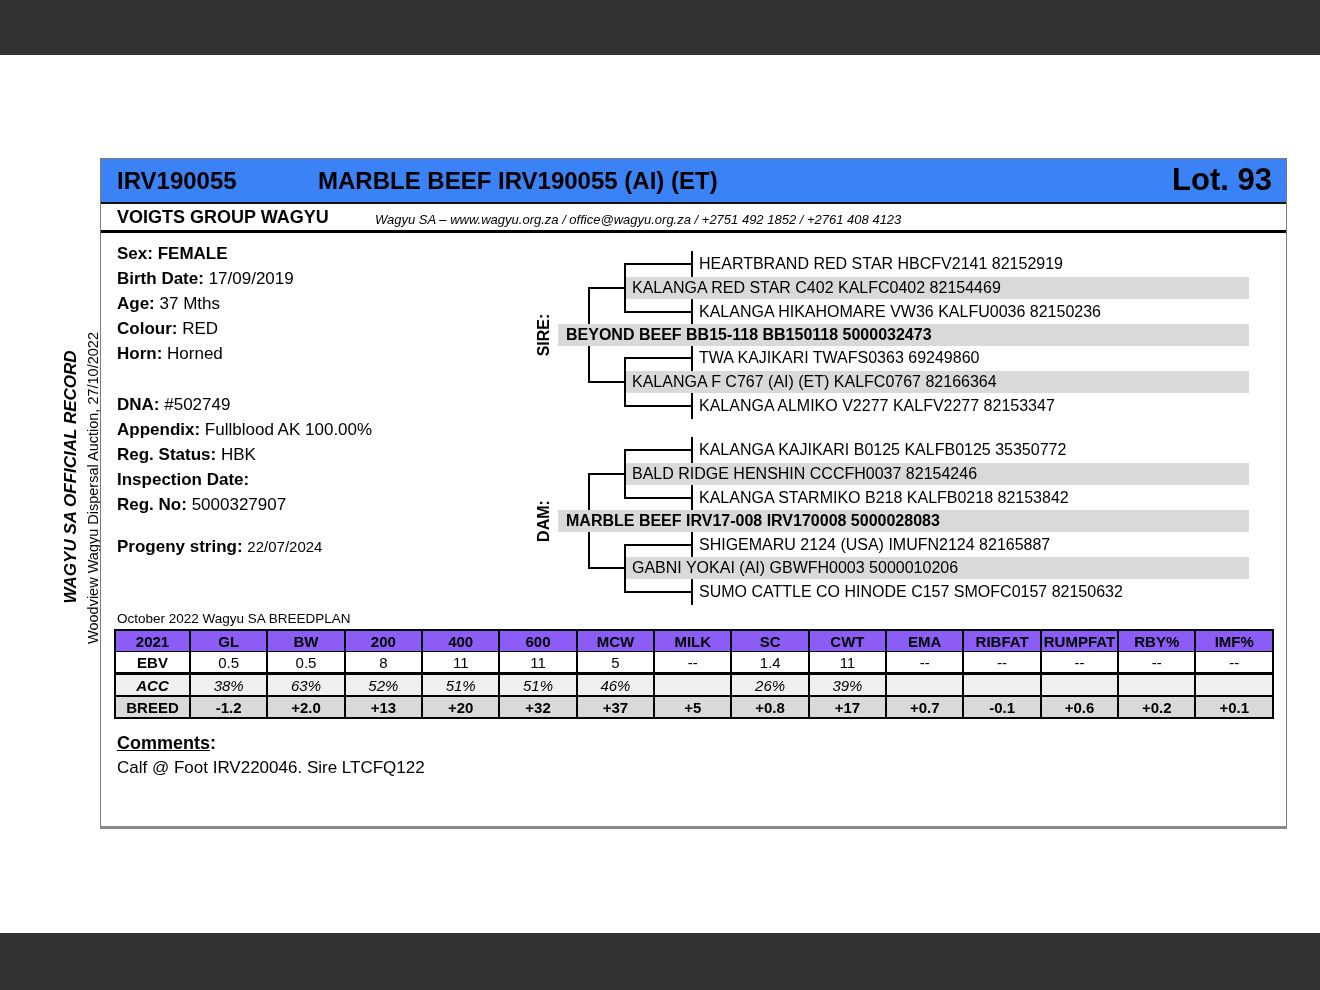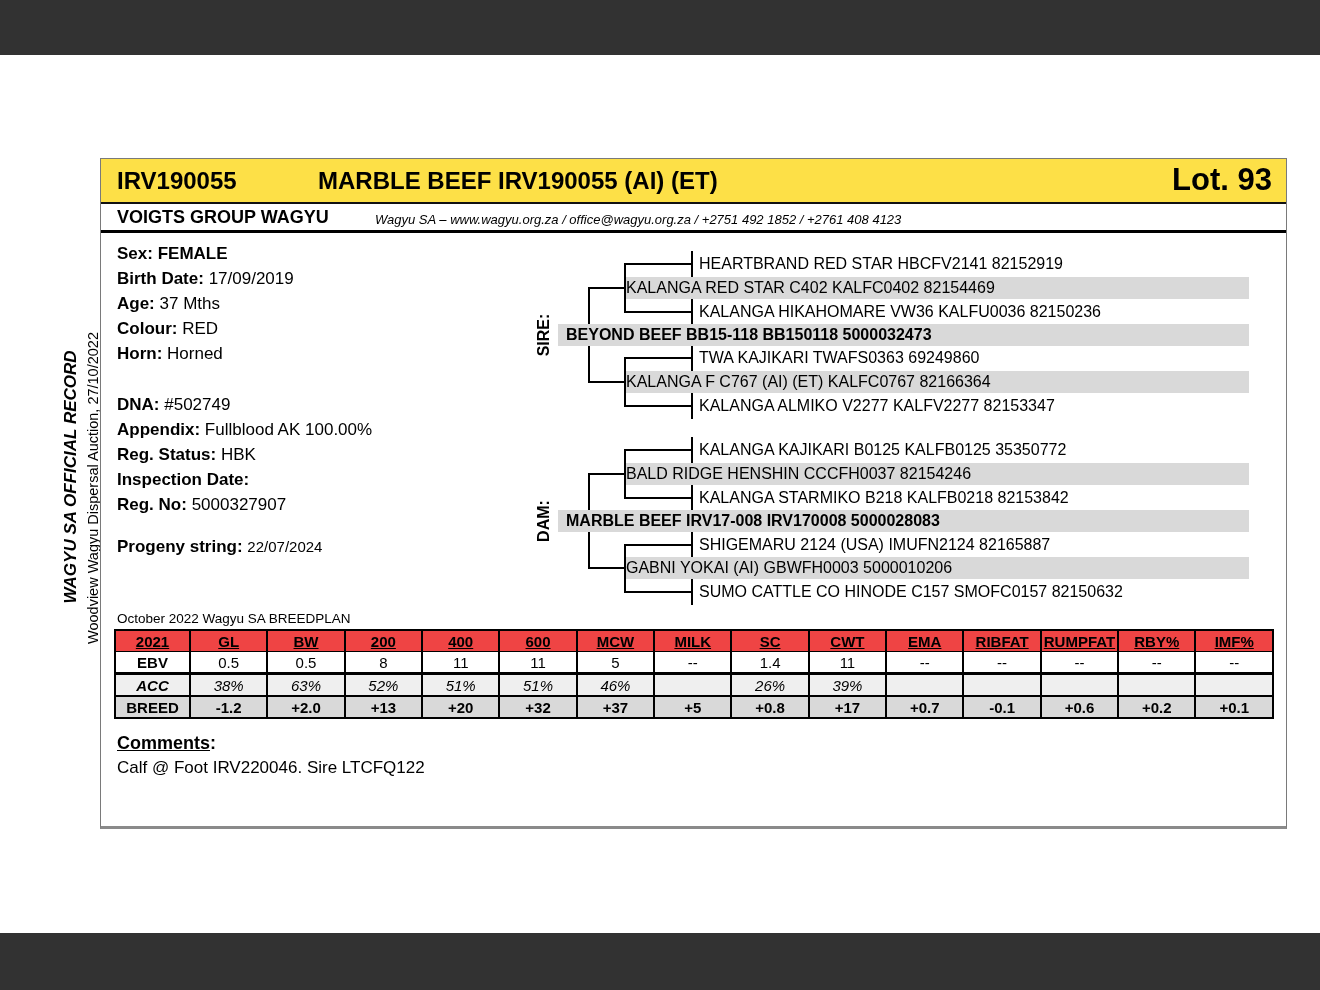--- a/index.html
+++ b/index.html
@@ -10,52 +10,52 @@
   .bar.bottom{top:933px;height:57px;}
 
   
   .side-text{position:absolute;text-align:center;white-space:nowrap;transform:rotate(-90deg);}
   .side-record{left:-78px;top:466px;width:300px;height:22px;font-size:17px;font-weight:bold;font-style:italic;}
   .side-auction{left:-79px;top:479px;width:345px;height:18px;font-size:14.5px;}
 
   
   .card{position:absolute;left:100px;top:158px;width:1185px;height:667px;background:#fff;
         border:1px solid #7a7a7a;border-bottom:3px solid #8a8a8a;}
-  .card-header{position:absolute;left:0;top:0;width:100%;height:45px;background:#fde047;
+  .card-header{position:absolute;left:0;top:0;width:100%;height:45px;background:#3b82f6;
         border-bottom:2px solid #111;box-sizing:border-box;}
   .hdr-id{position:absolute;left:16px;top:8px;font-size:24px;font-weight:bold;}
   .hdr-title{position:absolute;left:217px;top:8px;font-size:24px;font-weight:bold;}
   .hdr-lot{position:absolute;right:14px;top:3px;font-size:31px;font-weight:bold;}
   .card-subheader{position:absolute;left:0;top:45px;width:100%;height:29px;background:#fff;
         border-bottom:3px solid #000;box-sizing:border-box;}
   .sub-breeder{position:absolute;left:16px;top:3px;font-size:18px;font-weight:bold;}
   .sub-contact{position:absolute;left:274px;top:8px;font-size:13px;font-style:italic;}
 
   
   .detail-row{position:absolute;left:16px;height:24px;line-height:24px;font-size:17px;white-space:nowrap;}
   .detail-label{font-weight:bold;}
   .detail-small{font-size:15px;}
 
   
   .ped-line{position:absolute;background:#000;z-index:1;}
   .ped-tick{position:absolute;width:2px;height:26px;background:#000;z-index:1;}
   .ped-row{position:absolute;height:22px;line-height:22px;font-size:16px;white-space:nowrap;z-index:2;}
   .ped-main{left:457px;width:691px;background:#d9d9d9;font-weight:bold;padding-left:8px;box-sizing:border-box;}
-  .ped-parent{left:525px;width:623px;background:#d9d9d9;box-sizing:border-box;}
+  .ped-parent{left:525px;width:623px;background:#d9d9d9;padding-left:6px;box-sizing:border-box;}
   .ped-gp{left:598px;}
   .vlabel{position:absolute;width:60px;height:20px;line-height:20px;text-align:center;
           font-size:16px;font-weight:bold;transform:rotate(-90deg);white-space:nowrap;}
 
   
   .bp-caption{position:absolute;left:16px;top:452px;font-size:13.5px;text-align:right;}
   .bp-table{position:absolute;left:13px;top:470px;width:1160px;border-collapse:collapse;
             table-layout:fixed;font-size:15px;}
   .bp-table th,.bp-table td{border:2px solid #000;height:20px;padding:0;text-align:center;
             overflow:hidden;white-space:nowrap;}
-  .bp-table .row-header th{background:#ef4444;font-weight:bold;border-bottom:1px solid #000;text-decoration:underline;}
+  .bp-table .row-header th{background:#8b5cf6;font-weight:bold;border-bottom:1px solid #000;}
   .bp-table .row-ebv td{background:#fff;border-top:1px solid #000;border-bottom:3px solid #000;}
   .bp-table .row-ebv td.lbl{font-weight:bold;margin-left:41px;}
   .bp-table .row-acc td{background:#efefef;font-style:italic;}
   .bp-table .row-acc td.lbl{font-weight:bold;}
   .bp-table .row-breed td{background:#d9d9d9;font-weight:bold;}
 
   
   .comments-heading{position:absolute;left:16px;top:574px;font-size:18px;font-weight:bold;}
   .comments-heading .u{text-decoration:underline;}
   .comments-text{position:absolute;left:16px;top:599px;font-size:17px;}

